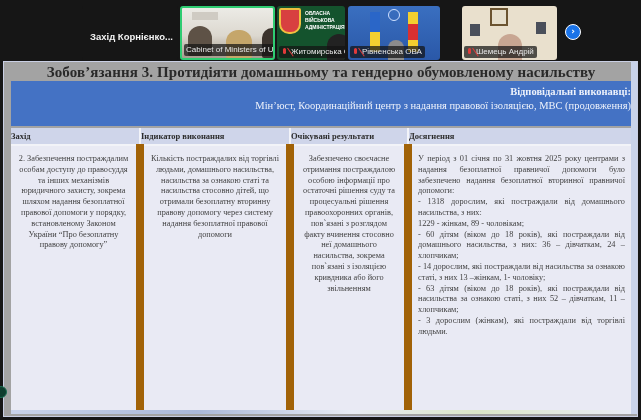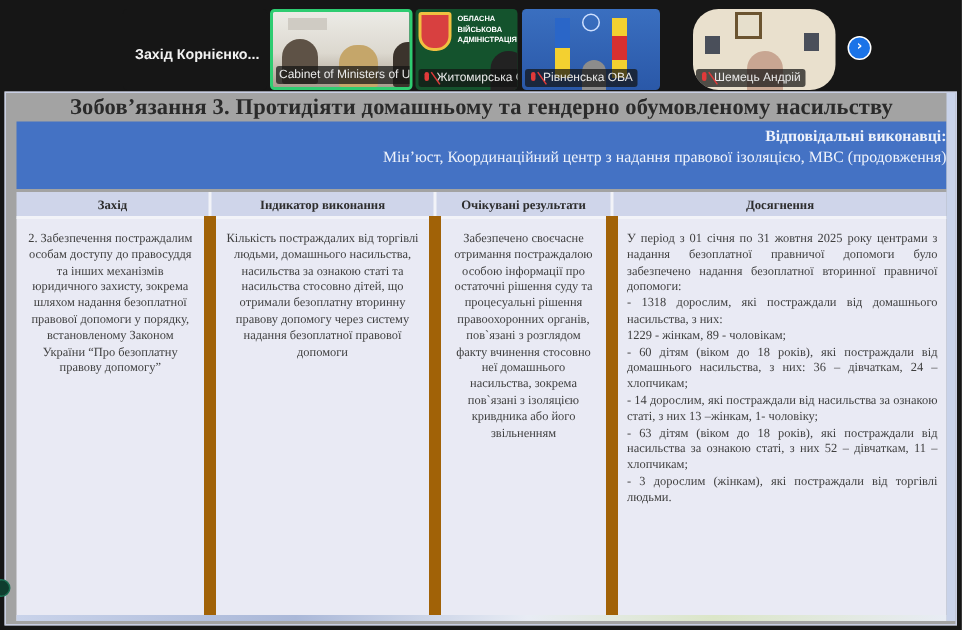--- a/index.html
+++ b/index.html
@@ -36,21 +36,21 @@
     .tile-zhy .crest { position:absolute; left: 2px; top: 2px; width: 22px; height: 26px; background: #d84040; border-radius: 2px 2px 10px 10px; border: 2px solid #f0c040; }
     .tile-zhy .txt { position:absolute; left: 28px; top: 4px; color:#fff; font-family:"Liberation Sans",sans-serif; font-size: 5px; font-weight:bold; line-height: 7px; }
     .tile-zhy .person { position:absolute; left: 50px; top: 28px; width: 24px; height: 26px; background:#222; border-radius: 12px 12px 0 0; }
 
     .tile-riv { left: 348px; width: 92px; background: linear-gradient(180deg,#3a6fc0 0%,#2a58a8 100%); }
     .tile-riv .flag-ua { position:absolute; left: 22px; top: 6px; width: 10px; height: 40px; background: linear-gradient(180deg,#2a66c8 50%,#f3d030 50%); }
     .tile-riv .flag-r { position:absolute; left: 60px; top: 6px; width: 10px; height: 40px; background: linear-gradient(180deg,#f3d030 30%,#d83030 30%,#d83030 70%,#f3d030 70%); }
     .tile-riv .emblem { position:absolute; left: 40px; top: 3px; width: 12px; height: 12px; border: 1.5px solid #cfe0ff; border-radius: 50%; }
     .tile-riv .person { position:absolute; left: 40px; top: 34px; width: 16px; height: 20px; background:#8c8c8c; border-radius: 8px 8px 0 0; }
 
-    .tile-shem { left: 462px; width: 95px; background: #e9e0cd; border-radius: 17px; }
+    .tile-shem { left: 462px; width: 95px; background: #e9e0cd; }
     .tile-shem .frame1 { position:absolute; left: 28px; top: 2px; width: 18px; height: 18px; border: 2px solid #6b5430; background:#e6dfcc; }
     .tile-shem .frame2 { position:absolute; left: 8px; top: 18px; width: 10px; height: 12px; background:#4a4f5a; }
     .tile-shem .frame3 { position:absolute; left: 74px; top: 16px; width: 10px; height: 12px; background:#4a4f5a; }
     .tile-shem .person { position:absolute; left: 36px; top: 28px; width: 24px; height: 26px; background:#c8a692; border-radius: 12px 12px 0 0; }
 
     .next-btn {
       position: absolute; left: 565px; top: 24px; width: 16px; height: 16px; border-radius: 50%;
       background: #1a73e8; border: 1.5px solid #fff; color: #fff; font-family: "DejaVu Sans", sans-serif;
       font-size: 9px; line-height: 13px; text-align: center; font-weight: bold; cursor: pointer;
     }
@@ -72,21 +72,21 @@
     }
     .resp .h { font-weight: bold; font-size: 10.5px; margin-top: 5px; }
     .resp .b { font-size: 10.5px; margin-top: 3px; }
 
     table.grid {
       position: absolute; left: 3px; top: 66px; width: 620px; height: 286px;
       border-collapse: collapse; table-layout: fixed;
     }
     table.grid th {
       background: #cfd5ea; color: #2d2d2d; font-weight: bold; font-size: 8.5px;
-      height: 17px; border-right: 2px solid #f2f3f8; text-align: center; vertical-align: middle;
+      height: 17px; border-right: 2px solid #f2f3f8; text-align: left; vertical-align: middle;
     }
     table.grid td {
       background: #e9eaf4; color: #3f3f3f; font-size: 8.3px; line-height: 10.8px;
       vertical-align: top; border-right: 8px solid #a16207; border-top: 2px solid #f2f3f8;
       padding: 8px 6px 0 6px;
     }
     table.grid th:last-child, table.grid td:last-child { border-right: none; }
     td.center { text-align: center; }
     td.achv { text-align: justify; padding: 16px 6px 0 7px; }
     .bar { position: absolute; right: 0; top: 0; width: 6px; height: 352px; background: #c9d3ea; }

